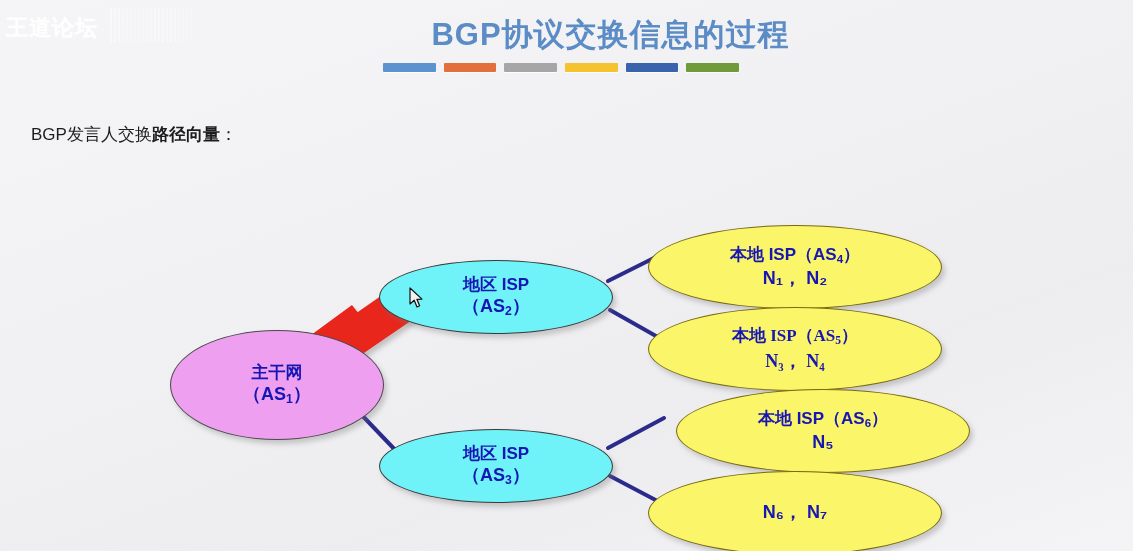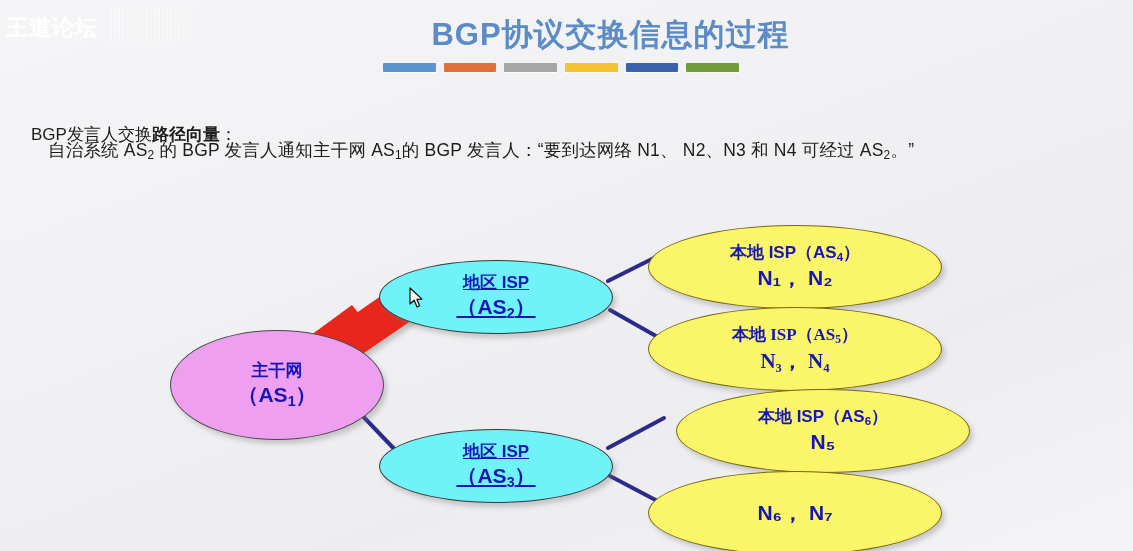--- a/index.html
+++ b/index.html
@@ -122,30 +122,29 @@
     text-align: center;
     color: #1616b4;
     font-weight: 700;
     line-height: 1.28;
     border: 1.6px solid #3a3a3a;
     border-radius: 50%;
     box-shadow: 3px 4px 5px rgba(120,120,120,0.35);
     white-space: nowrap;
   }
   .node .l1 { font-size: 17px; }
-  .node .l2 { font-size: 21px; }
+  .node .l2 { font-size: 18px; }
 
   .node.backbone {
     background: #ef9ff0;
     border-color: #4a4a4a;
   }
   .node.region {
     background: #6ff2f8;
     border-color: #3a3a3a;
-    text-decoration: underline;
   }
   .node.local {
     background: #fbf569;
     border-color: #7a6a10;
   }
 
   
   #cursor {
     position: absolute;
     left: 409px;
@@ -168,21 +167,20 @@
     <div class="seg" style="background:#5b92d0"></div>
     <div class="seg" style="background:#e2703a"></div>
     <div class="seg" style="background:#a6a6a6"></div>
     <div class="seg" style="background:#f5c230"></div>
     <div class="seg" style="background:#3a63ad"></div>
     <div class="seg" style="background:#6f9c38"></div>
   </div>
 
   <div id="lead"><span>BGP发言人交换</span><span class="b">路径向量</span><span>：</span></div>
 
-  <div id="para"><span>自治系统 AS</span><sub>2</sub><span> 的 BGP 发言人通知主干网 AS</span><sub>1</sub><span>的 BGP 发言人：“要到达网络 N1、 N2、N3 和 N4 可经过 AS</span><sub>2</sub><span>。”</span></div>
 
   <svg id="diagram" viewBox="0 0 1133 551" preserveAspectRatio="none">
     <defs>
       <filter id="shadow" x="-30%" y="-30%" width="180%" height="180%">
         <feDropShadow dx="3" dy="4" stdDeviation="2.4" flood-color="#8a8a8a" flood-opacity="0.45"></feDropShadow>
       </filter>
     </defs>
 
     <g stroke="#2b2b8c" stroke-width="4" fill="none" stroke-linecap="round">
       <line x1="352" y1="350" x2="398" y2="305"></line>

